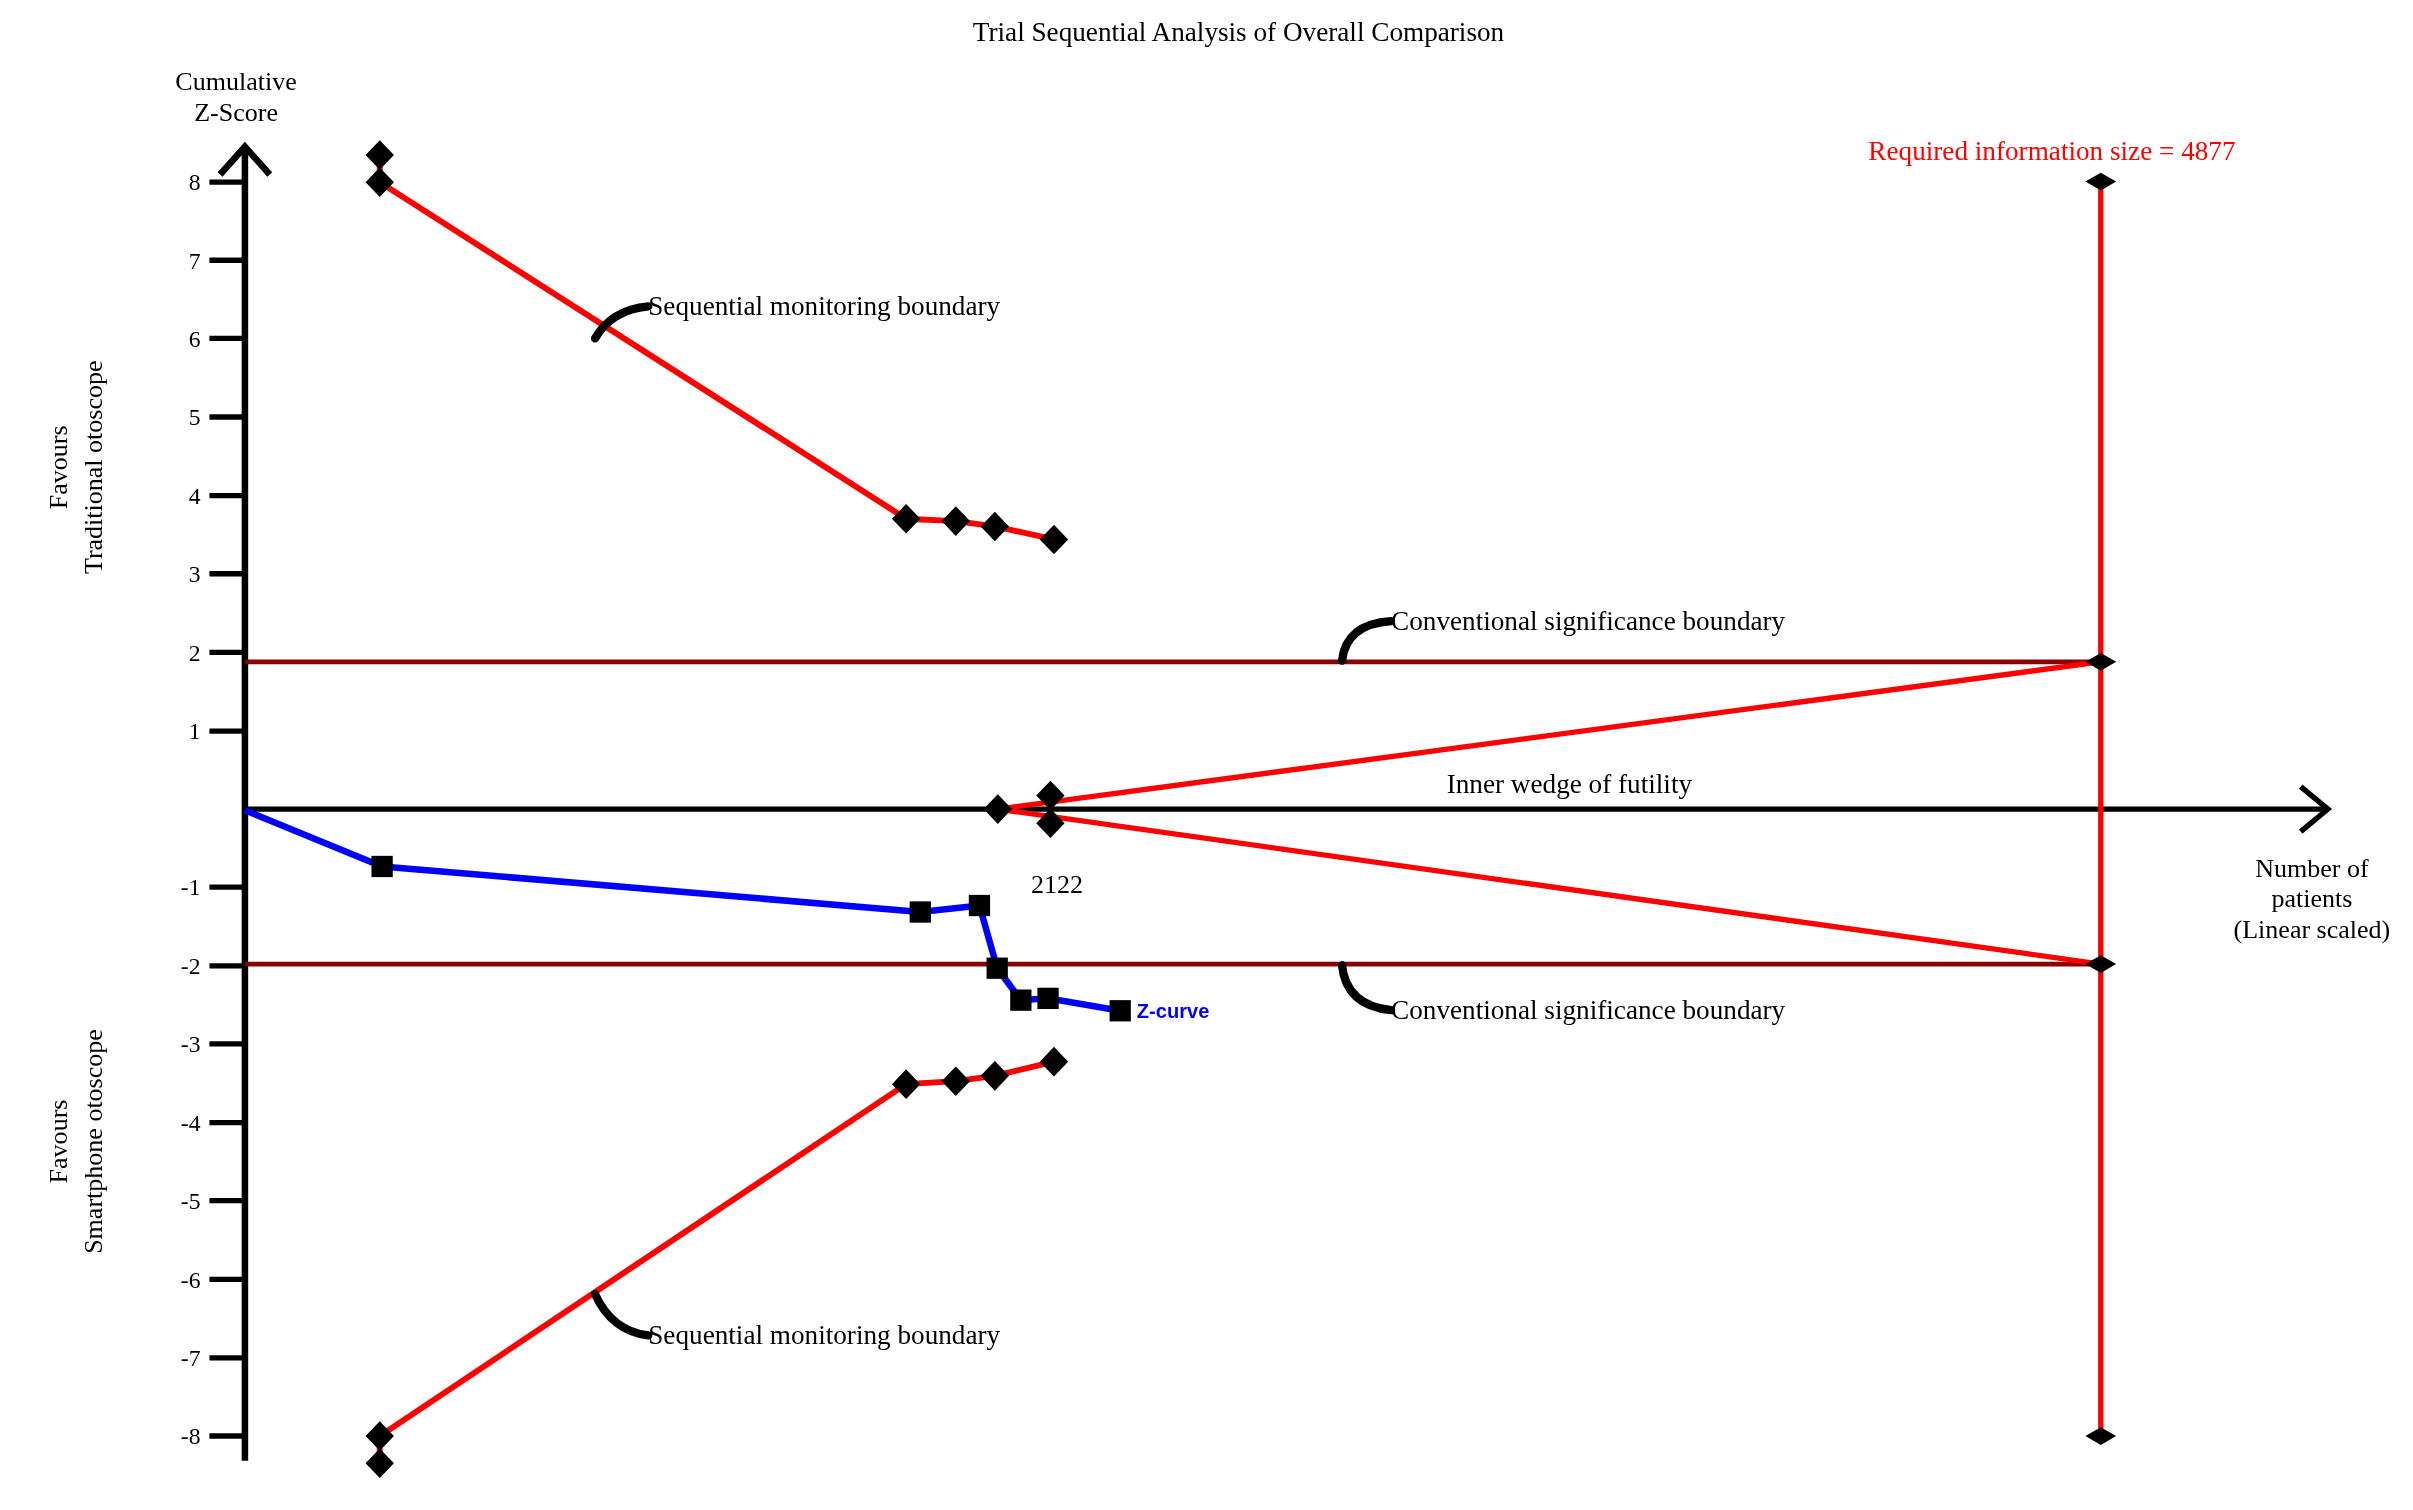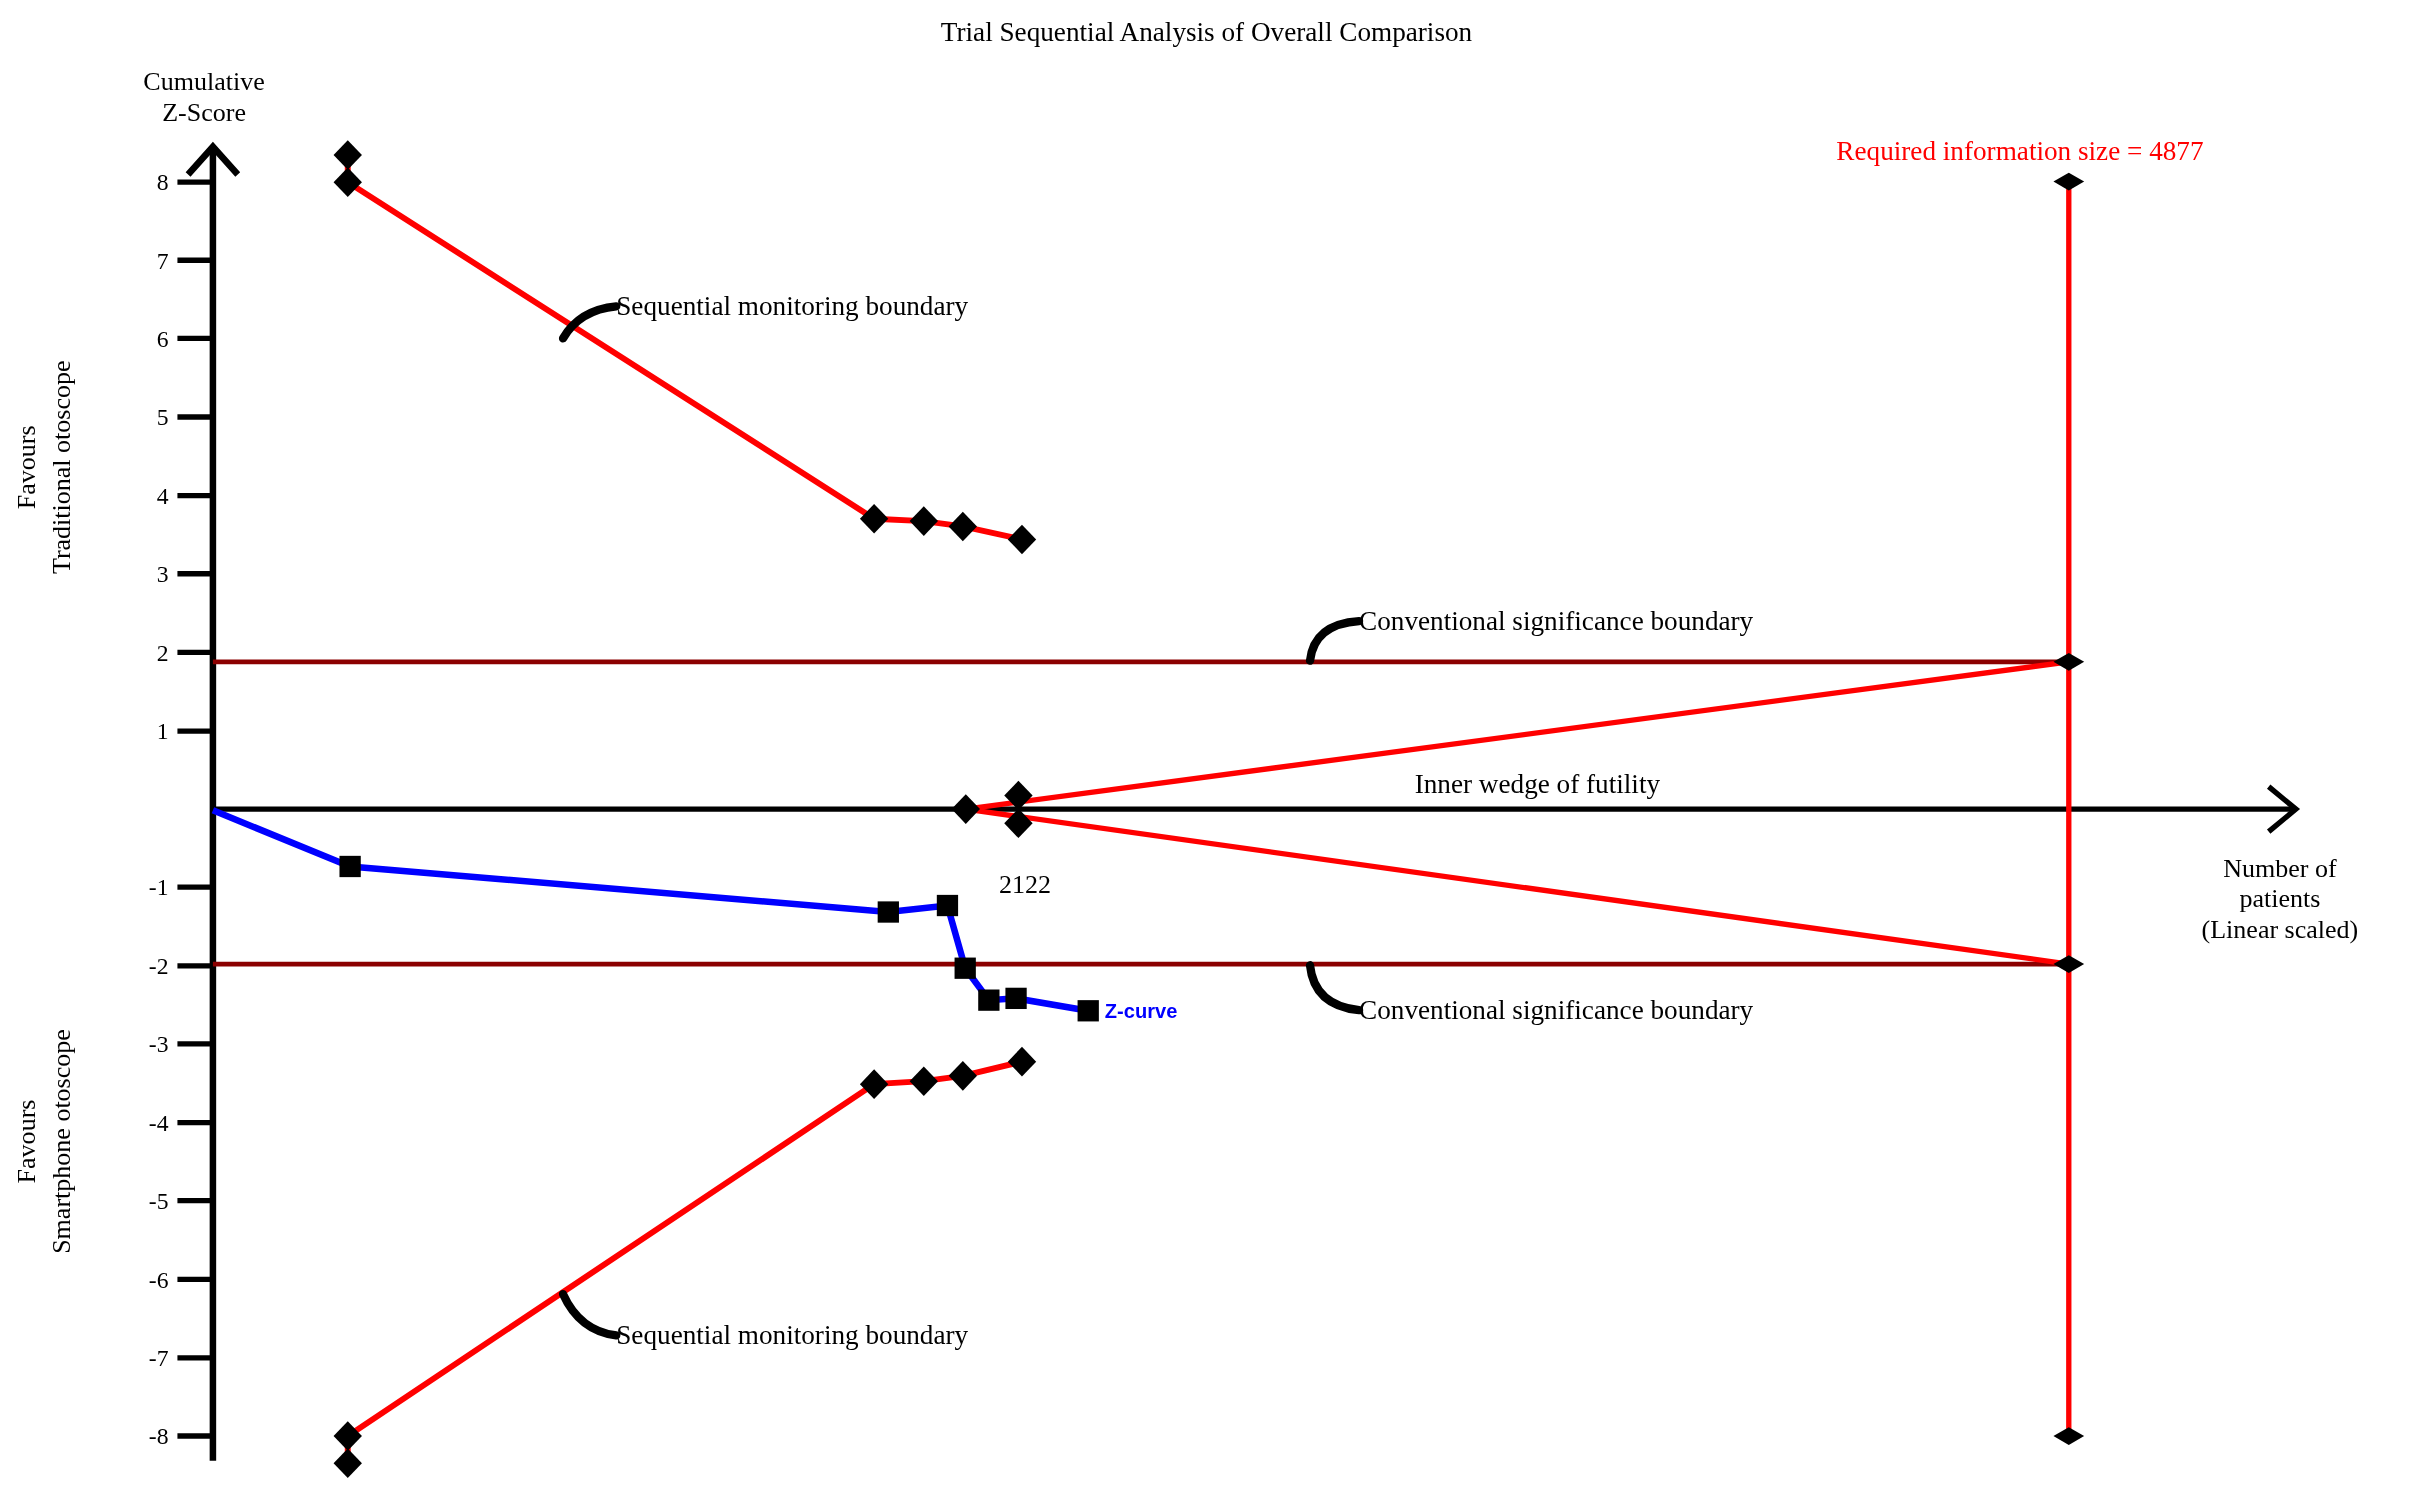--- a/index.html
+++ b/index.html
@@ -3,21 +3,21 @@
 <meta charset="utf-8">
 <style>
   html,body{margin:0;padding:0;background:#ffffff;}
   body{
     width:2413px;height:1510px;
     font-family:"Liberation Serif", serif;
     color:#000;
     overflow:hidden;
     position:relative;
   }
-  #chart-root{position:absolute;inset:0;}
+  #chart-root{position:absolute;inset:0;padding-left:32px;}
   svg{display:block;}
   .ttl{font-size:46px;font-family:"Liberation Serif",serif;}
   .axlabel{font-size:44px;font-family:"Liberation Serif",serif;}
   .tick{font-size:40px;font-family:"Liberation Serif",serif;}
   .annot{font-size:46px;font-family:"Liberation Serif",serif;}
   .ris{font-size:46px;font-family:"Liberation Serif",serif;fill:#ff0000;}
   .zlab{font-size:34px;font-family:"Liberation Sans",sans-serif;fill:#0000ff;font-weight:bold;}
   .numlab{font-size:44px;font-family:"Liberation Serif",serif;}
 </style>
 </head>

